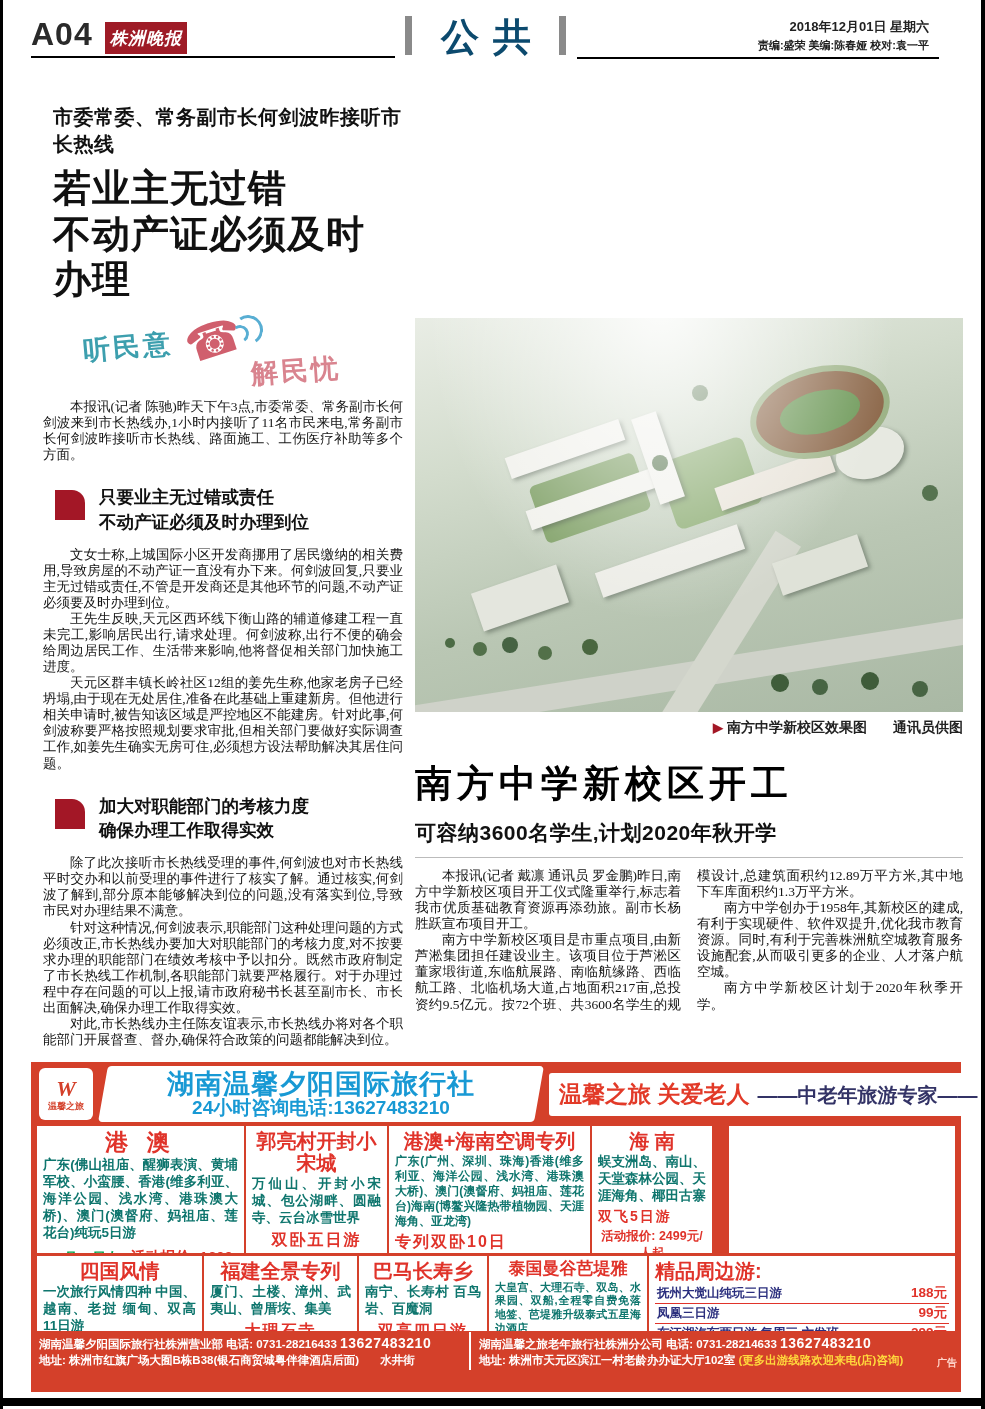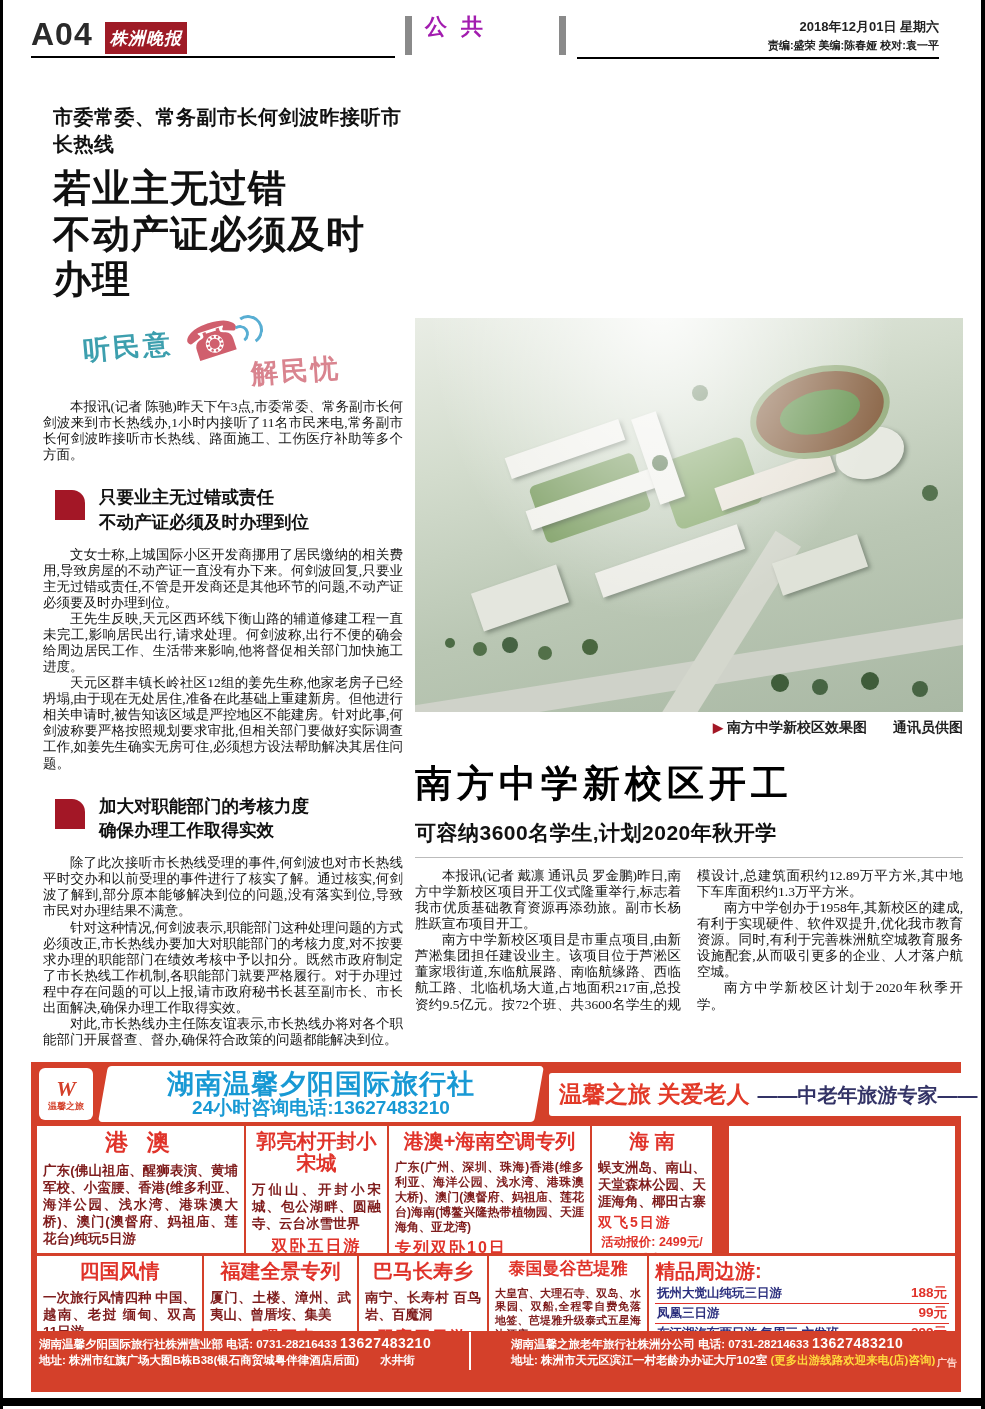--- a/index.html
+++ b/index.html
@@ -9,23 +9,23 @@
   .bottom-edge{position:absolute;left:0;right:0;bottom:3px;height:8px;background:#000;}
 
   
   .pageno{position:absolute;left:28px;top:16px;font-size:32px;font-weight:bold;color:#2a2a2a;letter-spacing:1px;}
   .masthead{position:absolute;left:102px;top:22px;width:82px;height:32px;background:#9e1b26;color:#fff;
             display:flex;align-items:center;justify-content:center;font-family:"Liberation Serif",serif;
             font-weight:bold;font-style:italic;font-size:17px;letter-spacing:1px;}
   .rule-left{position:absolute;left:28px;top:56px;width:364px;height:2px;background:#000;}
   .vbar{position:absolute;top:16px;width:7px;height:39px;background:#8a8a8a;}
   .vbar1{left:402px;} .vbar2{left:556px;}
-  .section-title{position:absolute;left:408px;top:12px;width:150px;
-                 font-size:22px;font-weight:900;color:#a21caf;letter-spacing:14px;text-indent:14px;}
-  .header-right{position:absolute;right:42px;top:18px;text-align:right;font-weight:bold;color:#222;}
+  .section-title{position:absolute;left:408px;top:12px;width:150px;text-align:center;
+                 font-size:38px;font-weight:900;color:#0c4a6e;letter-spacing:14px;text-indent:14px;}
+  .header-right{position:absolute;right:52px;top:18px;text-align:right;font-weight:bold;color:#222;}
   .date-line{font-size:13px;} .staff-line{font-size:11px;margin-top:2px;}
   .rule-right{position:absolute;left:574px;right:42px;top:57px;height:2px;background:#000;}
 
   
   .article1{position:absolute;left:40px;top:104px;width:360px;}
   .kicker{font-size:20px;font-weight:bold;letter-spacing:.5px;margin-left:10px;}
   .headline1{font-size:38px;font-weight:900;line-height:1.2;letter-spacing:1px;margin-top:8px;margin-left:10px;font-family:"Liberation Sans",sans-serif;}
   .hotline-logo{position:relative;height:88px;margin:8px 0 0 30px;}
   .logo-left{position:absolute;left:10px;top:18px;font-size:27px;color:#3d9fae;font-family:"Liberation Serif",serif;
              font-weight:bold;transform:rotate(-5deg);letter-spacing:3px;}
@@ -94,35 +94,35 @@
   .slogan-red{font-size:23px;font-weight:900;color:#e23a28;}
   .slogan-navy{font-size:20px;font-weight:900;color:#333366;}
   .ad-body{background:#fff;margin:0 6px;}
   .ad-row{display:flex;box-sizing:border-box;}
   .ad-row1{height:130px;border-bottom:3px solid #d4402a;}
   .ad-row2{height:75px;}
   .ad-col{box-sizing:border-box;border-right:2px solid #d4402a;padding:4px 6px;overflow:hidden;}
   .ad-col:last-child{border-right:none;}
   .ad-col-title{text-align:center;font-weight:900;color:#e0332a;line-height:1.1;}
   .t-big{font-size:23px;letter-spacing:6px;} .t-med{font-size:20px;} .t-sm{font-size:15px;}
-  .ad-body-text{color:#7f1d1d;font-weight:bold;font-size:13.5px;line-height:1.25;margin-top:8px;text-align:justify;}
+  .ad-body-text{color:#0f766e;font-weight:bold;font-size:13.5px;line-height:1.25;margin-top:2px;text-align:justify;}
   .ad-body-big{color:#e0332a;font-weight:900;font-size:19px;line-height:1.35;margin-top:4px;text-align:center;}
   .ad-duration{color:#e0332a;font-weight:900;text-align:center;font-size:16px;margin-top:3px;letter-spacing:2px;}
   .ad-price{color:#e0332a;font-weight:900;text-align:center;font-size:15px;margin-top:2px;}
   .ad-price-big{font-size:23px;}
   .ad-date{color:#00a44a;font-weight:900;text-align:center;font-size:13.5px;margin-top:2px;}
   .ad-bottomline{display:flex;justify-content:space-between;align-items:baseline;margin-top:4px;}
   .red-stripe{flex:none;width:17px;background:#d4402a;}
   .blank-fill{flex:none;width:36px;background:#fff;}
   .tours{margin-top:2px;}
   .tour-item{display:flex;justify-content:space-between;align-items:baseline;border-bottom:1.5px solid #e0332a;padding:0 2px 1px 2px;}
   .tour-item:last-child{border-bottom:none;}
   .tour-name{color:#2b2f7e;font-weight:bold;font-size:12.5px;white-space:nowrap;}
   .tour-price{color:#e0332a;font-weight:900;font-size:13.5px;}
-  .ad-footer{position:relative;display:flex;height:40px;color:#fff;font-weight:bold;align-items:center;margin-top:0;gap:32px;}
+  .ad-footer{position:relative;display:flex;height:40px;color:#fff;font-weight:bold;align-items:center;margin-top:0;}
   .ad-footer-half{padding:2px 8px;box-sizing:border-box;}
   .half-left{flex:0 0 440px;border-right:2px solid #fff;}
   .half-right{flex:1;}
   .f-line{white-space:nowrap;font-size:11.5px;line-height:1.35;}
   .f-big{font-size:14px;letter-spacing:.5px;}
   .f-note{color:#ffd93c;}
   .f-street{margin-left:18px;}
   .ad-mark{position:absolute;right:4px;bottom:1px;font-size:10px;color:#ffd5cb;}
 </style>
 </head>

